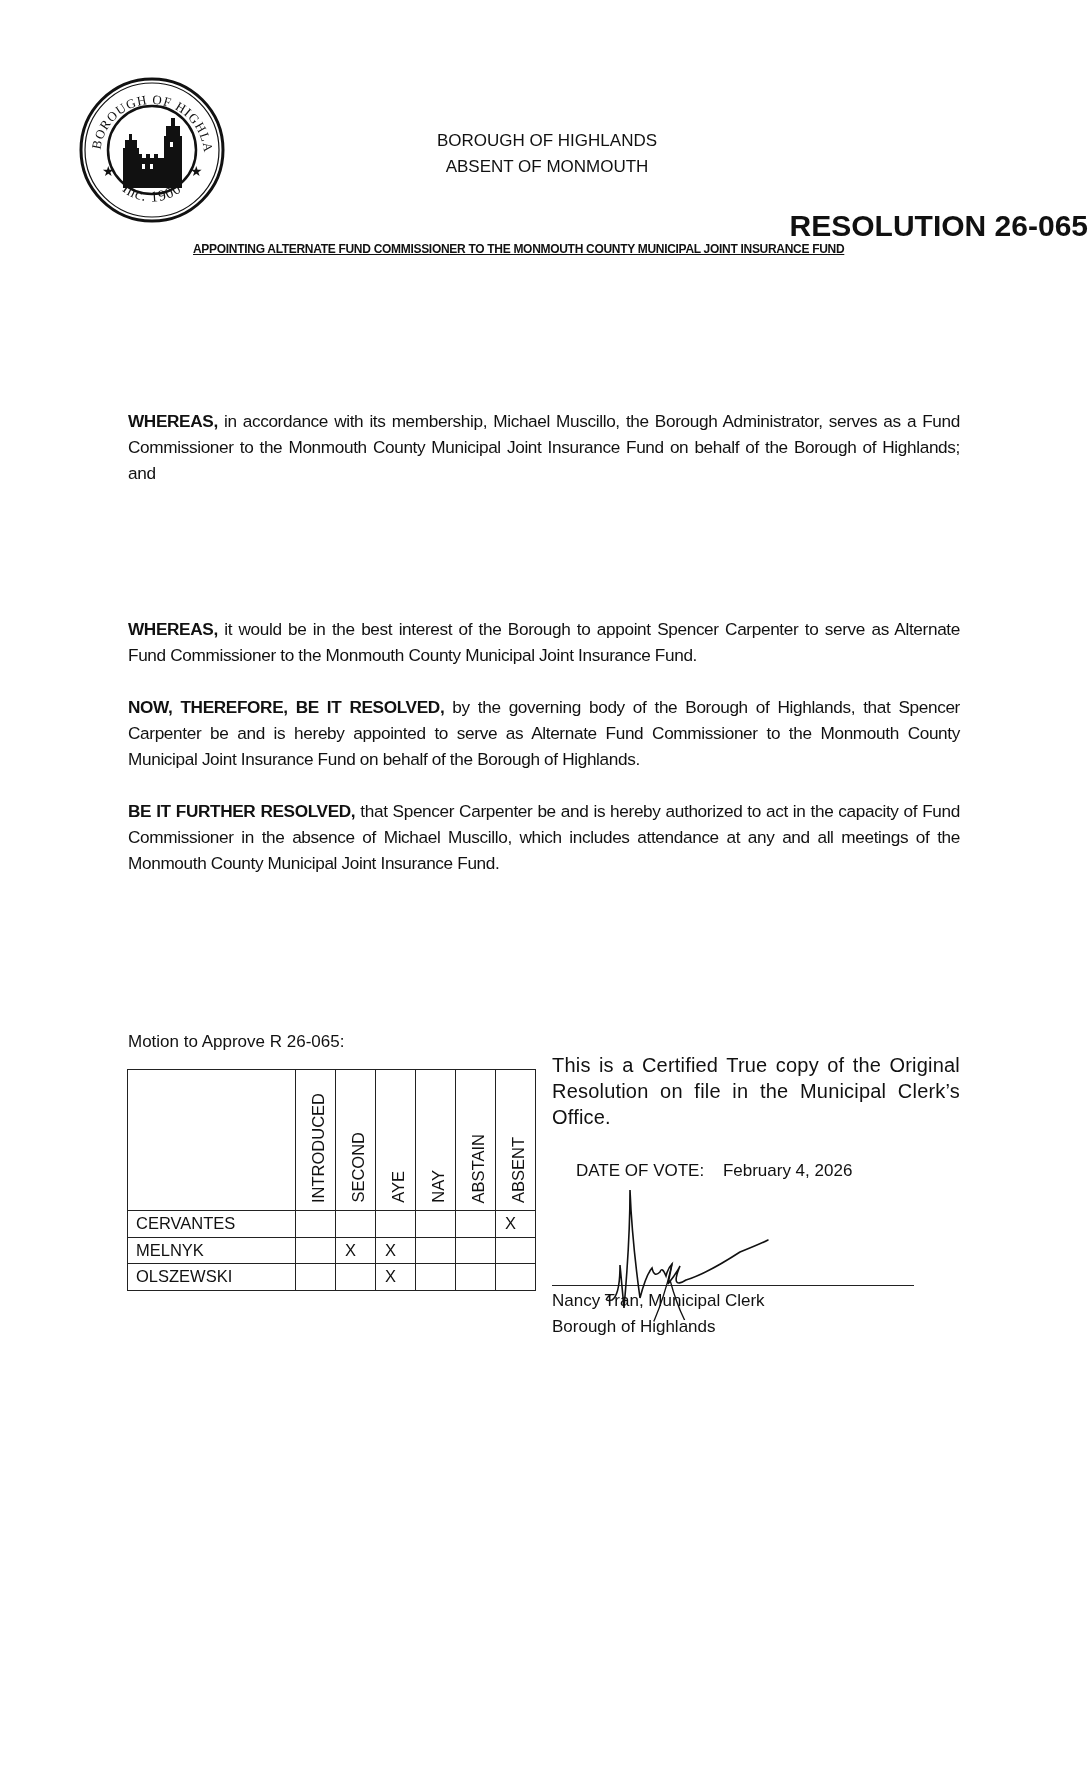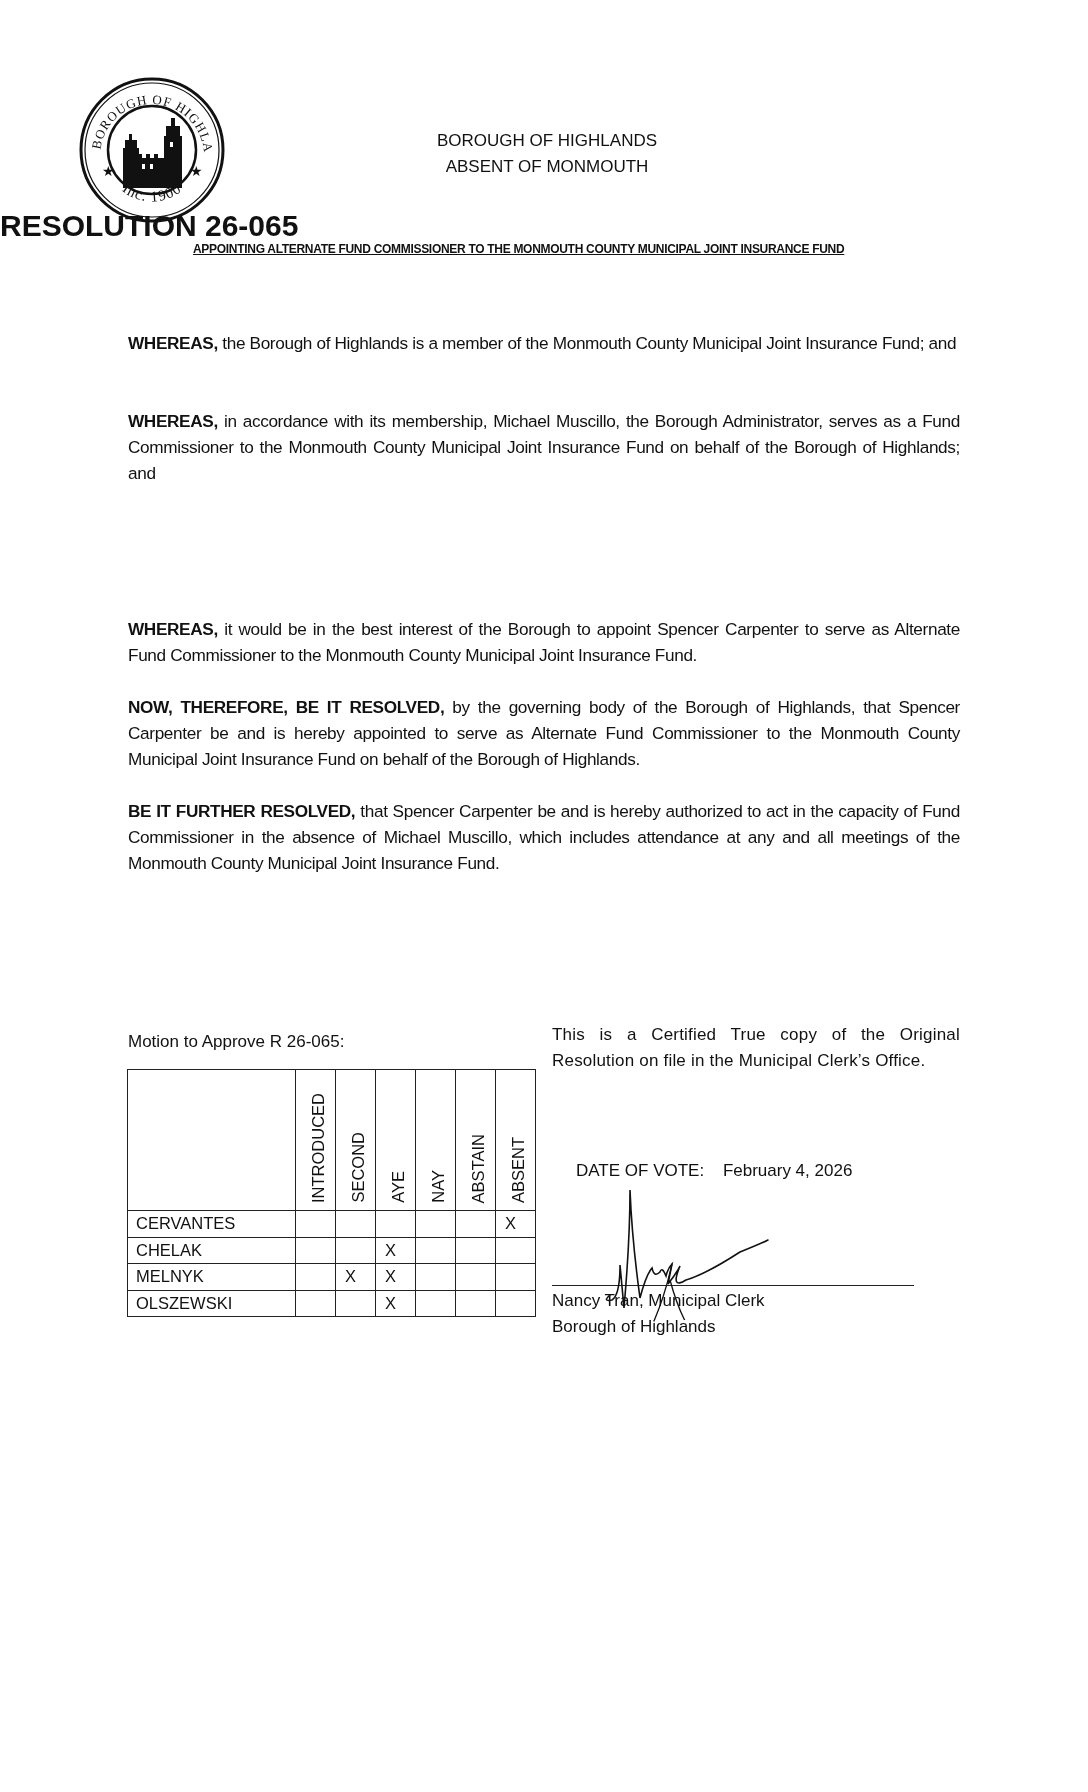--- a/index.html
+++ b/index.html
@@ -3,41 +3,41 @@
   <meta charset="utf-8">
   <style>
     html, body { margin: 0; padding: 0; background: #ffffff; }
     body { width: 1088px; height: 1792px; position: relative; overflow: hidden; color: #111; }
     .page { position: absolute; left: 0; top: 0; width: 1088px; height: 1792px; font-family: "Liberation Sans", sans-serif; }
     .seal { position: absolute; left: 78px; top: 76px; width: 148px; height: 148px; }
     .hdr { position: absolute; left: 0; width: 1088px; text-align: center; font-size: 17px; line-height: 26px; }
     .hdr-1 { top: 128px; }
     .hdr-2 { top: 154px; }
     .hdr-1 span, .hdr-2 span { display: inline-block; position: relative; left: 3px; }
-    .title { position: absolute; left: 0; width: 1088px; top: 209px; text-align: left; font-size: 30px; font-weight: bold; letter-spacing: 0px; }
+    .title { position: absolute; left: 0; width: 1088px; top: 209px; text-align: right; font-size: 30px; font-weight: bold; letter-spacing: 0px; }
     .subtitle { position: absolute; left: 193px; width: 710px; top: 236px; font-size: 12px; font-weight: bold; line-height: 26px; text-align: justify; text-align-last: left; letter-spacing: -0.3px; text-decoration: underline; }
     .para { position: absolute; left: 128px; width: 832px; font-size: 17.2px; line-height: 26px; text-align: justify; letter-spacing: -0.35px; }
     .para b { font-weight: bold; }
     .p1 { top: 330px; }
     .p2 { top: 408px; }
     .p3 { top: 512px; }
     .p4 { top: 616px; }
     .p5 { top: 694px; }
     .p6 { top: 798px; }
     .p7 { top: 902px; }
     .motion-label { position: absolute; left: 128px; top: 1030px; font-size: 17px; line-height: 24px; }
     table.votes { position: absolute; left: 127px; top: 1069px; border-collapse: collapse; font-size: 16.5px; }
     table.votes td, table.votes th { border: 1.5px solid #222; padding: 0; }
     table.votes th { height: 140px; width: 39px; vertical-align: bottom; font-weight: normal; }
     table.votes th.namehead { width: 167px; }
     .vert { writing-mode: vertical-rl; transform: rotate(180deg); display: inline-block; padding: 3px 0 3px 0; margin-left: 4px; text-align: left; line-height: 18px; }
     table.votes td { height: 25.5px; }
     table.votes td.name { padding-left: 8px; width: 159px; }
     table.votes td.mark { text-align: left; padding-left: 9px; width: 30px; }
-    .cert { position: absolute; left: 552px; width: 408px; top: 1022px; font-size: 17px; line-height: 26px; text-align: justify; letter-spacing: 0.2px; }
+    .cert { position: absolute; left: 552px; width: 408px; top: 1052px; font-size: 20px; line-height: 26px; text-align: justify; letter-spacing: 0.2px; }
     .date-row { position: absolute; left: 552px; top: 1159px; font-size: 17px; line-height: 24px; margin-left: 24px; }
     .date-row .lbl { margin-right: 14px; }
     .sig-line { position: absolute; left: 552px; top: 1285px; width: 362px; border-bottom: 1.5px solid #222; }
     .signature { position: absolute; left: 590px; top: 1180px; width: 180px; height: 140px; }
     .clerk-name { position: absolute; left: 552px; top: 1288px; font-size: 17px; line-height: 26px; }
     .clerk-org { position: absolute; left: 552px; top: 1314px; font-size: 17px; line-height: 26px; }
   </style>
 </head>
 <body>
 
@@ -74,21 +74,20 @@
       <rect x="72" y="88" width="3" height="5" fill="#fff"></rect>
       <rect x="92" y="66" width="3" height="5" fill="#fff"></rect>
     </g>
   </svg>
 
   <div class="hdr hdr-1"><span>BOROUGH OF HIGHLANDS</span></div>
   <div class="hdr hdr-2"><span>ABSENT OF MONMOUTH</span></div>
   <div class="title">RESOLUTION 26-065</div>
   <div class="subtitle">APPOINTING ALTERNATE FUND COMMISSIONER TO THE MONMOUTH COUNTY MUNICIPAL JOINT INSURANCE FUND</div>
 
-  <div class="para p1"><b>WHEREAS,</b><span> the Borough of Highlands is a member of the Monmouth County Municipal Joint Insurance Fund; and</span></div>
   <div class="para p2"><b>WHEREAS,</b><span> in accordance with its membership, Michael Muscillo, the Borough Administrator, serves as a Fund Commissioner to the Monmouth County Municipal Joint Insurance Fund on behalf of the Borough of Highlands; and</span></div>
   <div class="para p4"><b>WHEREAS,</b><span> it would be in the best interest of the Borough to appoint Spencer Carpenter to serve as Alternate Fund Commissioner to the Monmouth County Municipal Joint Insurance Fund.</span></div>
   <div class="para p5"><b>NOW, THEREFORE, BE IT RESOLVED,</b><span> by the governing body of the Borough of Highlands, that Spencer Carpenter be and is hereby appointed to serve as Alternate Fund Commissioner to the Monmouth County Municipal Joint Insurance Fund on behalf of the Borough of Highlands.</span></div>
   <div class="para p6"><b>BE IT FURTHER RESOLVED,</b><span> that Spencer Carpenter be and is hereby authorized to act in the capacity of Fund Commissioner in the absence of Michael Muscillo, which includes attendance at any and all meetings of the Monmouth County Municipal Joint Insurance Fund.</span></div>
 
   <div class="motion-label">Motion to Approve R 26-065:</div>
 
   <table class="votes">
     <thead>
       <tr>
@@ -103,29 +102,20 @@
     </thead>
     <tbody>
       <tr>
         <td class="name">CERVANTES</td>
         <td class="mark"></td>
         <td class="mark"></td>
         <td class="mark"></td>
         <td class="mark"></td>
         <td class="mark"></td>
         <td class="mark">X</td>
-      </tr>
-      <tr>
-        <td class="name">CHELAK</td>
-        <td class="mark"></td>
-        <td class="mark"></td>
-        <td class="mark">X</td>
-        <td class="mark"></td>
-        <td class="mark"></td>
-        <td class="mark"></td>
       </tr>
       <tr>
         <td class="name">MELNYK</td>
         <td class="mark"></td>
         <td class="mark">X</td>
         <td class="mark">X</td>
         <td class="mark"></td>
         <td class="mark"></td>
         <td class="mark"></td>
       </tr>

